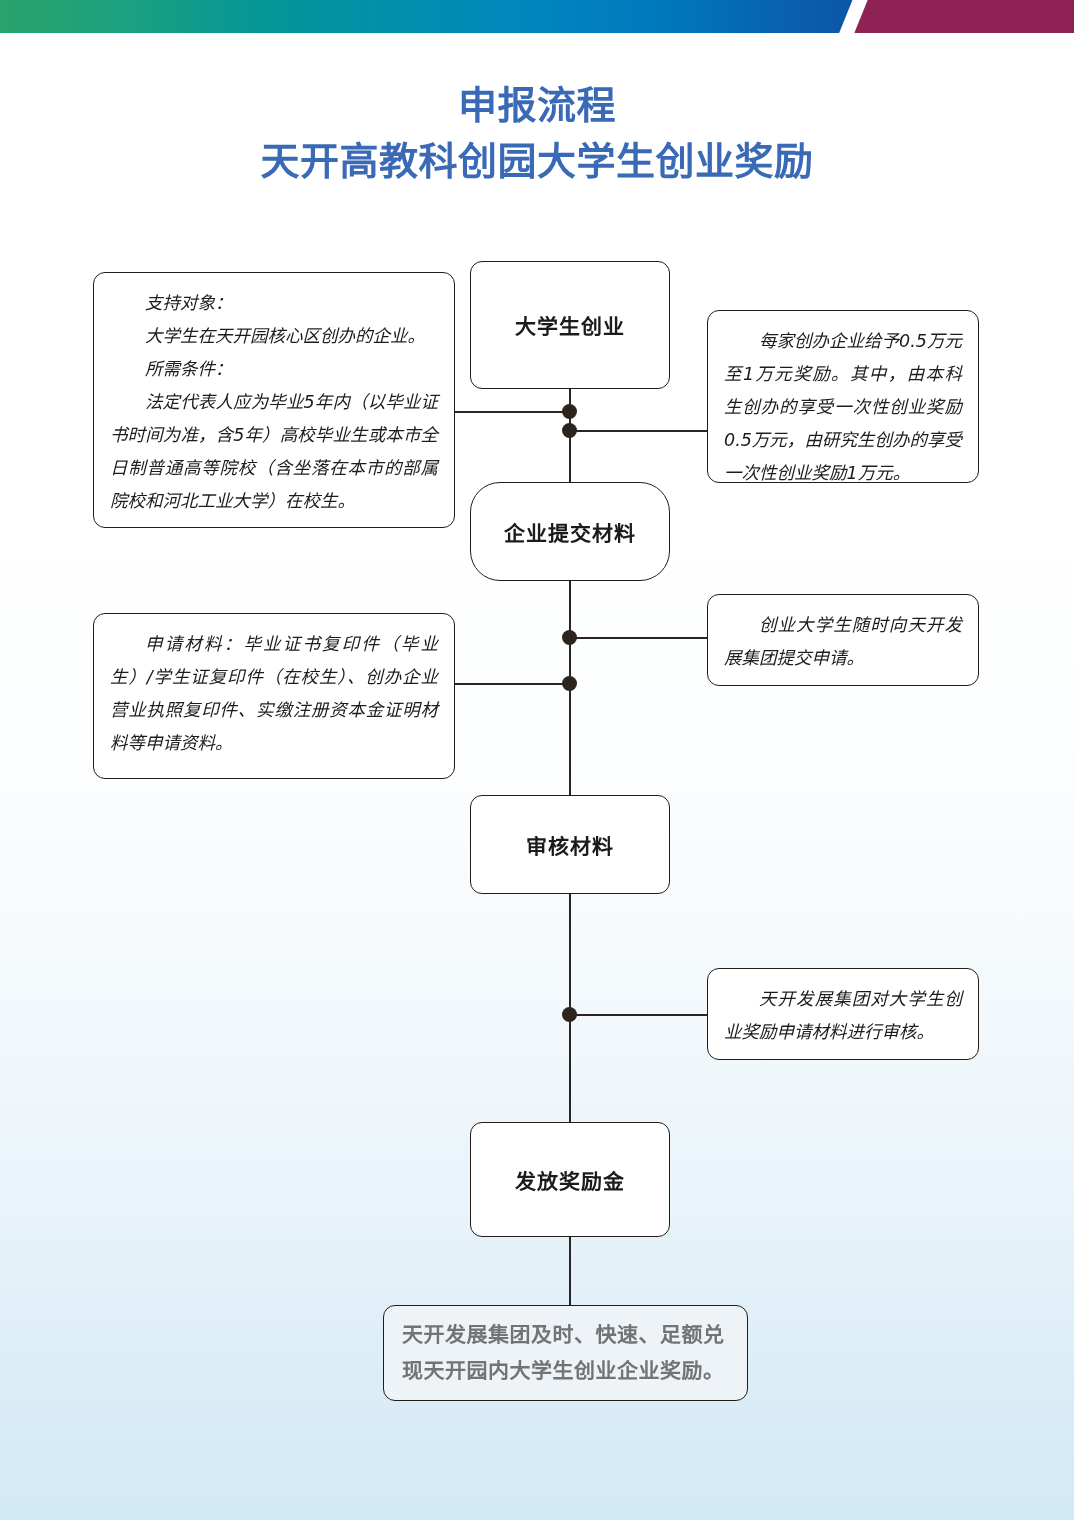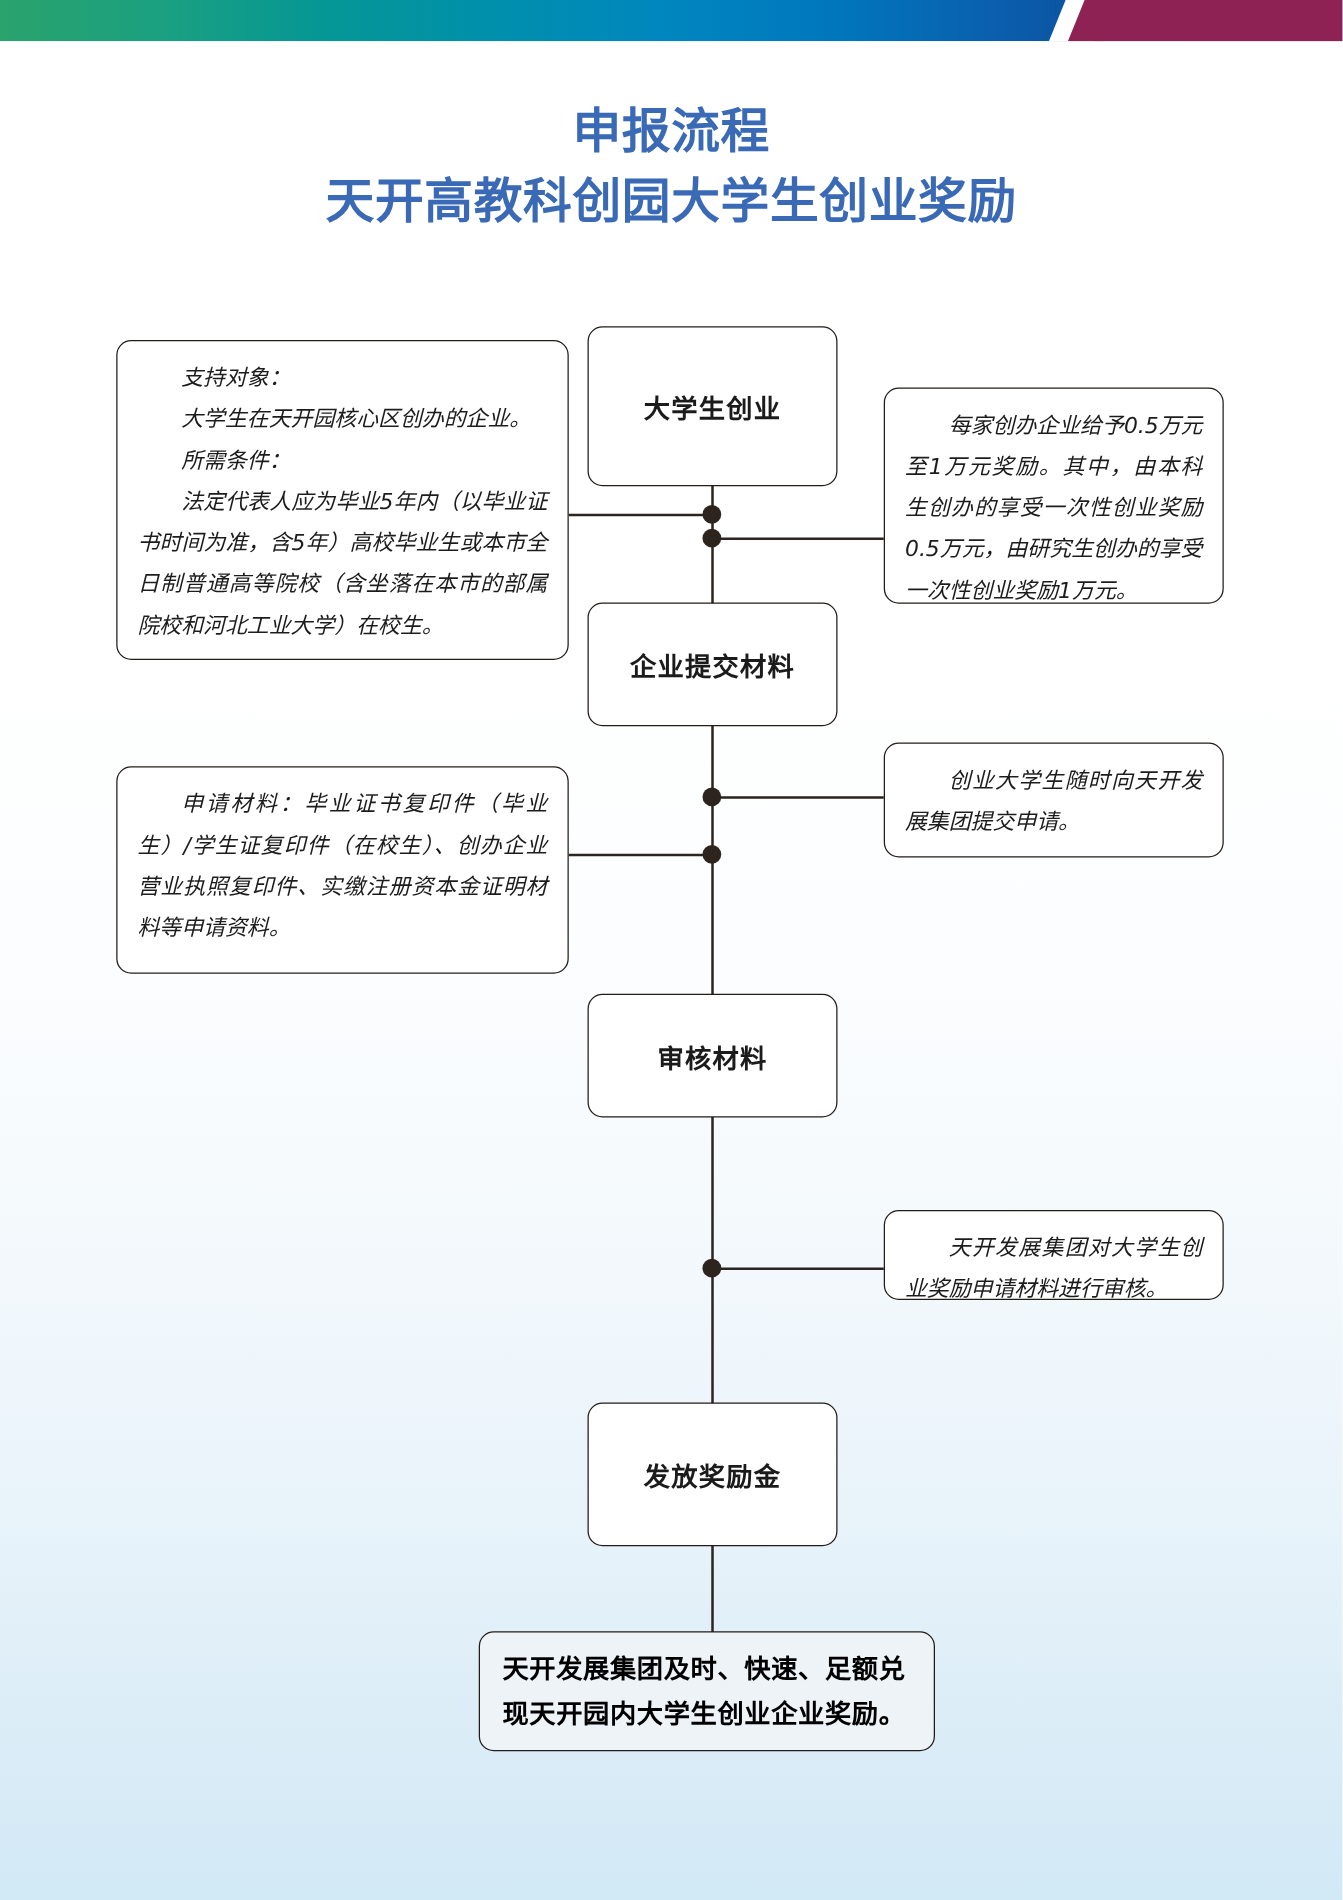--- a/index.html
+++ b/index.html
@@ -150,21 +150,21 @@
   .callout p.indent {
     text-indent: 2em;
   }
 
   
   .final-box {
     box-sizing: border-box;
     border: 1.6px solid #221c18;
     border-radius: 12px;
     background: #eef3f8;
-    color: #000000;
+    color: #737373;
     font-size: 21px;
     font-weight: bold;
     line-height: 36px;
     letter-spacing: 0.5px;
     padding: 14px 18px;
     display: flex;
     align-items: center;
   }
   .final-box p { margin: 0; }
 </style>
@@ -203,21 +203,21 @@
     <p class="indent">支持对象：</p>
     <p class="indent">大学生在天开园核心区创办的企业。</p>
     <p class="indent">所需条件：</p>
     <p class="indent">法定代表人应为毕业5年内（以毕业证书时间为准，含5年）高校毕业生或本市全日制普通高等院校（含坐落在本市的部属院校和河北工业大学）在校生。</p>
   </div>
 
   <div class="callout" style="left:707px; top:310px; width:272px; height:173px;">
     <p class="indent">每家创办企业给予0.5万元至1万元奖励。其中，由本科生创办的享受一次性创业奖励0.5万元，由研究生创办的享受一次性创业奖励1万元。</p>
   </div>
 
-  <div class="node" style="left:470px; top:482px; width:200px; height:99px;">
+  <div class="node" style="left:470px; top:482px; width:200px; height:99px;border-radius:30px;">
     <span>企业提交材料</span>
   </div>
 
   <div class="hline" style="left:570px; top:637px; width:137px;"></div>
   <div class="dot" style="left:562px; top:630px;"></div>
 
   <div class="hline" style="left:455px; top:683px; width:115px;"></div>
   <div class="dot" style="left:562px; top:676px;"></div>
 
   <div class="callout" style="left:93px; top:613px; width:362px; height:166px;">
@@ -228,21 +228,21 @@
     <p class="indent">创业大学生随时向天开发展集团提交申请。</p>
   </div>
 
   <div class="node" style="left:470px; top:795px; width:200px; height:99px;">
     <span>审核材料</span>
   </div>
 
   <div class="hline" style="left:570px; top:1014px; width:137px;"></div>
   <div class="dot" style="left:562px; top:1007px;"></div>
 
-  <div class="callout" style="left:707px; top:968px; width:272px; height:72px;">
+  <div class="callout" style="left:707px; top:968px; width:272px; height:92px;">
     <p class="indent">天开发展集团对大学生创业奖励申请材料进行审核。</p>
   </div>
 
   <div class="node" style="left:470px; top:1122px; width:200px; height:115px;">
     <span>发放奖励金</span>
   </div>
 
   <div class="final-box" style="left:383px; top:1305px; width:365px; height:96px;">
     <div>
       <p>天开发展集团及时、快速、足额兑</p>

